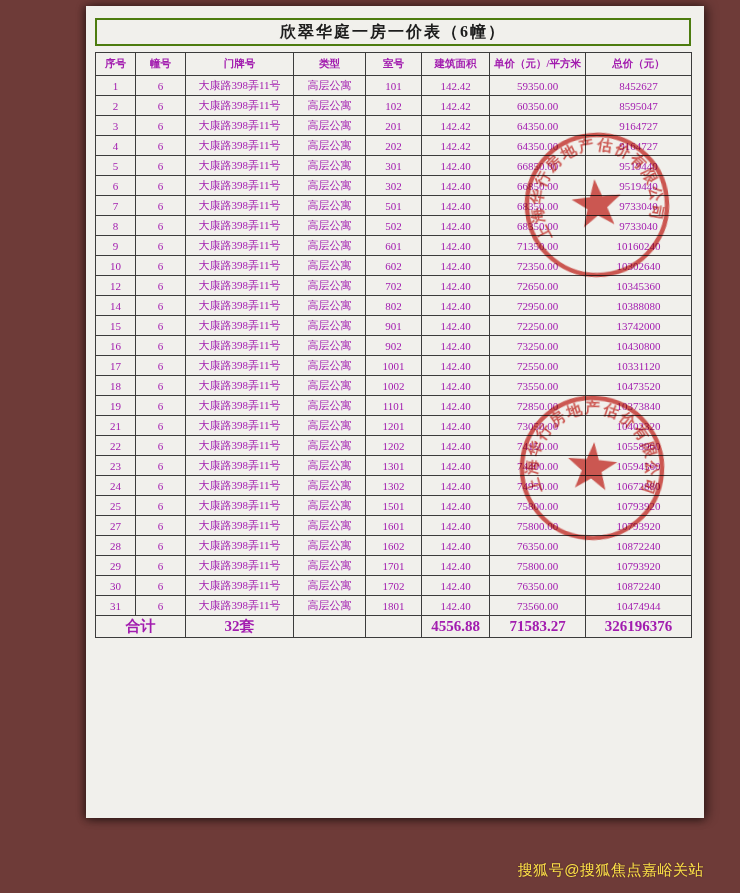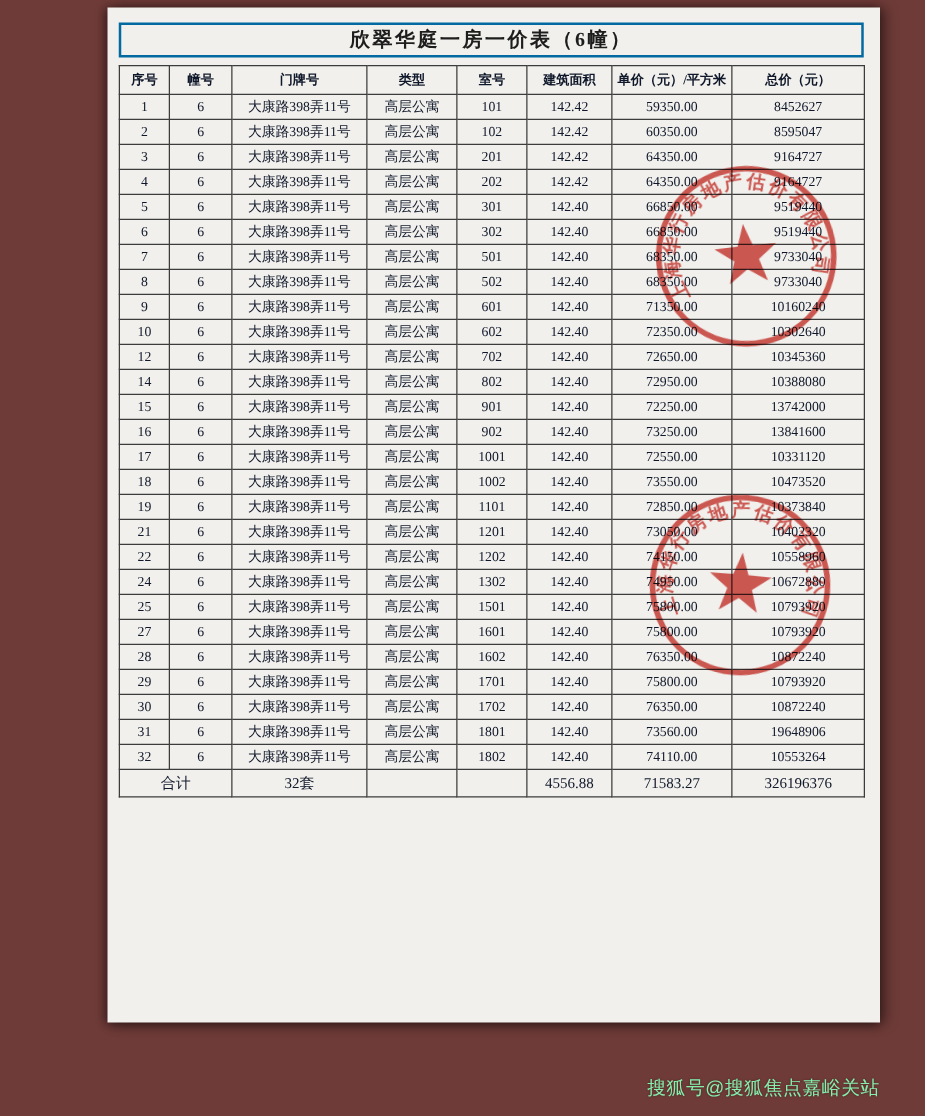--- a/index.html
+++ b/index.html
@@ -18,71 +18,71 @@
     position: absolute;
     left: 86px; top: 6px;
     width: 618px; height: 812px;
     background: #f1f0ec;
     box-shadow: 4px 0 10px rgba(0,0,0,0.40), -3px 0 7px rgba(0,0,0,0.30), 0 3px 8px rgba(0,0,0,0.25);
   }
 
   .title-box {
     margin: 12px 0 0 9px;
     width: 596px; height: 28px;
-    border: 2px solid #0369a1;
+    border: 2px solid #4d7c0f;
     display: flex; align-items: center; justify-content: center;
     font-size: 16px; font-weight: 700; letter-spacing: 2px;
     color: #1d1d1d;
   }
 
   table.price-table {
     border-collapse: collapse;
     table-layout: fixed;
     width: 596px;
     margin: 6px 0 0 9px;
-    color: #0f172a;
+    color: #a21caf;
   }
   table.price-table th, table.price-table td {
     border: 1px solid #3c3c3c;
     text-align: center;
     vertical-align: middle;
     overflow: hidden;
     white-space: nowrap;
     padding: 0;
   }
   table.price-table th {
     height: 23px;
     font-size: 10.5px;
     font-weight: 700;
   }
   table.price-table tbody td {
     height: 20px;
     font-size: 11px;
   }
   table.price-table tfoot td {
     height: 22px;
-    font-size: 12px;
-    font-weight: 400;
+    font-size: 15px;
+    font-weight: 700;
   }
 
   .stamp {
     position: absolute;
     width: 170px; height: 170px;
     opacity: 0.82;
     mix-blend-mode: multiply;
     filter: blur(0.4px);
     pointer-events: none;
   }
   #stamp-1 { left: 426px; top: 114px; transform: rotate(-6deg); }
   #stamp-2 { left: 421px; top: 377px; transform: rotate(5deg); }
 
   .watermark {
     position: absolute;
     right: 36px; bottom: 13px;
-    color: #86efac;
+    color: #fde047;
     font-size: 15px;
     font-family: "Liberation Sans", "DejaVu Sans", sans-serif;
     letter-spacing: 0.5px;
     text-shadow: 0 0 2px rgba(0,0,0,0.4);
   }
 </style>
 </head>
 <body>
 
 <div class="screen">
@@ -246,21 +246,21 @@
             <td>13742000</td>
           </tr>
           <tr>
             <td>16</td>
             <td>6</td>
             <td>大康路398弄11号</td>
             <td>高层公寓</td>
             <td>902</td>
             <td>142.40</td>
             <td>73250.00</td>
-            <td>13841600</td>
+            <td>10430800</td>
           </tr>
           <tr>
             <td>17</td>
             <td>6</td>
             <td>大康路398弄11号</td>
             <td>高层公寓</td>
             <td>1001</td>
             <td>142.40</td>
             <td>72550.00</td>
             <td>10331120</td>
@@ -299,20 +299,30 @@
             <td>22</td>
             <td>6</td>
             <td>大康路398弄11号</td>
             <td>高层公寓</td>
             <td>1202</td>
             <td>142.40</td>
             <td>74150.00</td>
             <td>10558960</td>
           </tr>
           <tr>
+            <td>23</td>
+            <td>6</td>
+            <td>大康路398弄11号</td>
+            <td>高层公寓</td>
+            <td>1301</td>
+            <td>142.40</td>
+            <td>74400.00</td>
+            <td>10594560</td>
+          </tr>
+          <tr>
             <td>24</td>
             <td>6</td>
             <td>大康路398弄11号</td>
             <td>高层公寓</td>
             <td>1302</td>
             <td>142.40</td>
             <td>74950.00</td>
             <td>10672880</td>
           </tr>
           <tr>
@@ -366,31 +376,21 @@
             <td>10872240</td>
           </tr>
           <tr>
             <td>31</td>
             <td>6</td>
             <td>大康路398弄11号</td>
             <td>高层公寓</td>
             <td>1801</td>
             <td>142.40</td>
             <td>73560.00</td>
-            <td>19648906</td>
-          </tr>
-          <tr>
-            <td>32</td>
-            <td>6</td>
-            <td>大康路398弄11号</td>
-            <td>高层公寓</td>
-            <td>1802</td>
-            <td>142.40</td>
-            <td>74110.00</td>
-            <td>10553264</td>
+            <td>10474944</td>
           </tr>
         </tbody>
       <tfoot>
         <tr id="summary-row">
             <td colspan="2">合计</td>
             <td>32套</td>
             <td></td>
             <td></td>
             <td>4556.88</td>
             <td>71583.27</td>

